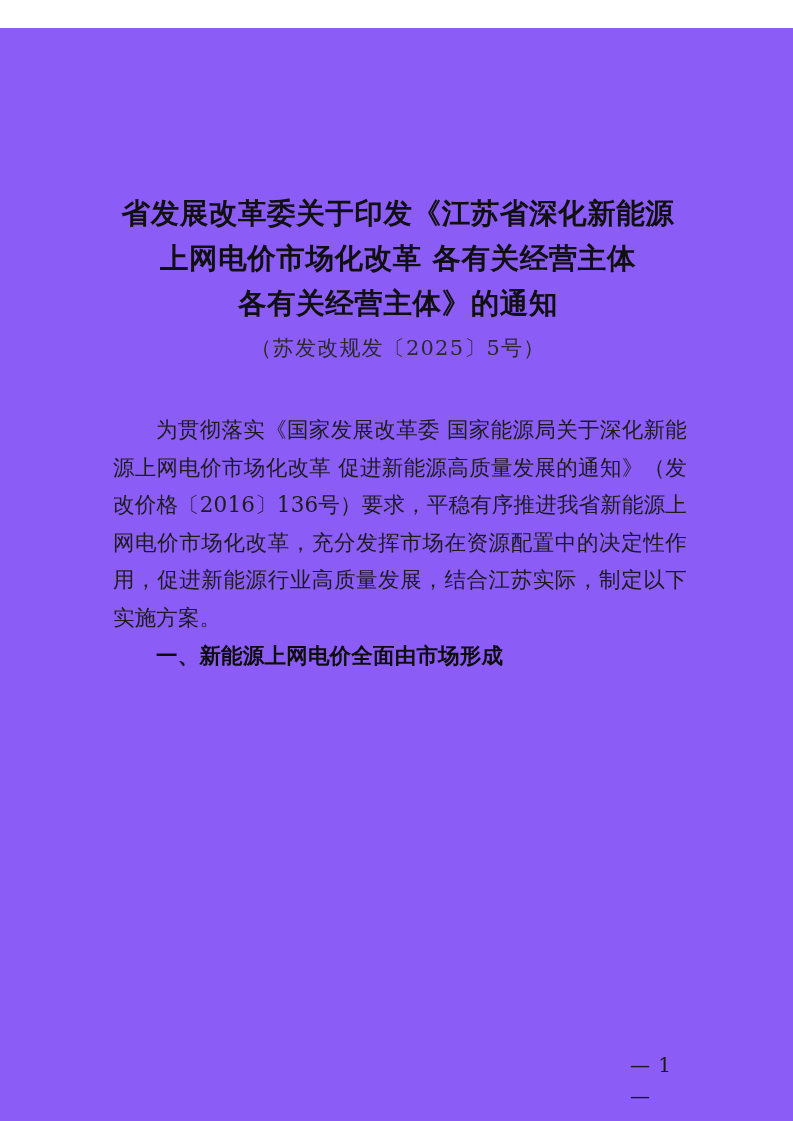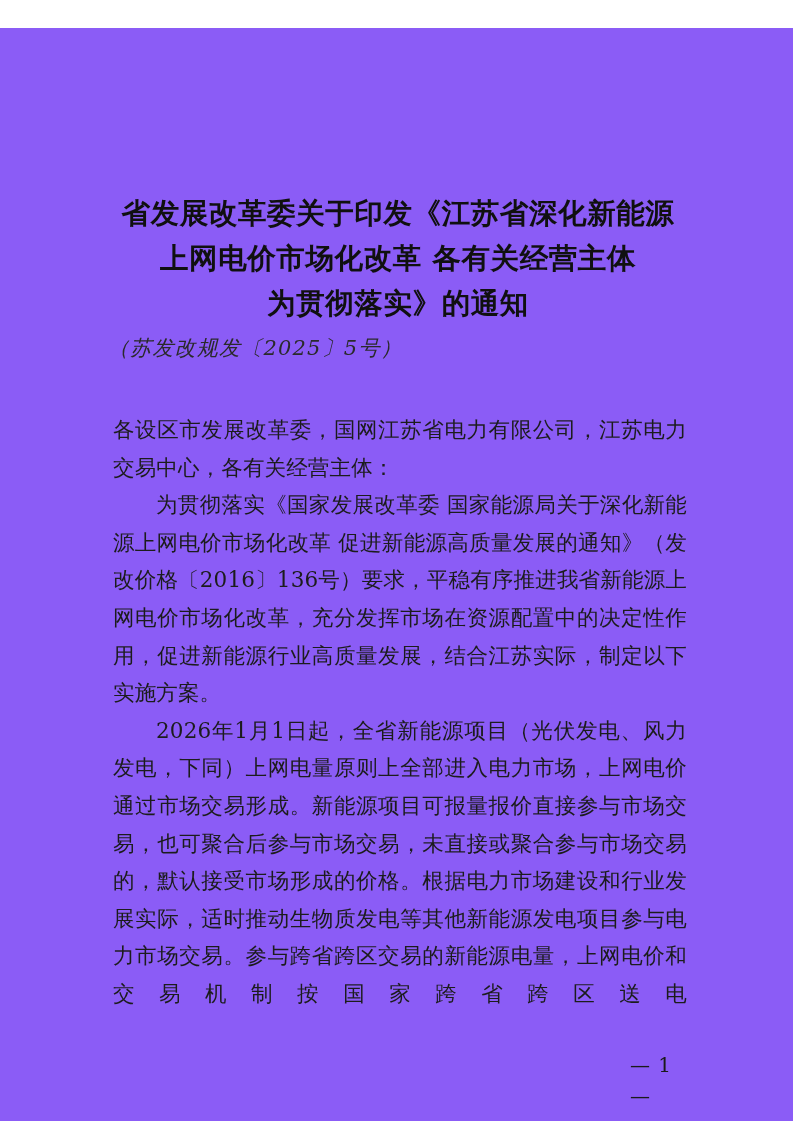--- a/index.html
+++ b/index.html
@@ -42,26 +42,25 @@
     color: #101010;
     white-space: nowrap;
   }
 
   
   .doc-number {
     position: absolute;
     left: 108px;
     top: 303px;
     width: 580px;
-    text-align: left;
+    text-align: center;
     font-size: 21px;
     line-height: 34px;
     letter-spacing: 1.2px;
     color: #2a2a2a;
-    font-style: italic;
   }
 
   
   .body-block {
     position: absolute;
     left: 113px;
     top: 383px;
     width: 574px;
   }
   .para {
@@ -113,28 +112,27 @@
   }
 </style>
 </head>
 <body>
 
 <div class="page">
 
   <div class="title-block">
     <div class="title-line">省发展改革委关于印发《江苏省深化新能源</div>
     <div class="title-line">上网电价市场化改革  各有关经营主体</div>
-    <div class="title-line">为贯彻落实》的通知</div>
+    <div class="title-line">各有关经营主体》的通知</div>
   </div>
 
   <div class="doc-number">（苏发改规发〔2025〕5号）</div>
 
   <div class="body-block">
-    <p class="para">各设区市发展改革委，国网江苏省电力有限公司，江苏电力交易中心，各有关经营主体：</p>
     <p class="para indent">为贯彻落实《国家发展改革委  国家能源局关于深化新能源上网电价市场化改革  促进新能源高质量发展的通知》（发改价格〔2016〕136号）要求，平稳有序推进我省新能源上网电价市场化改革，充分发挥市场在资源配置中的决定性作用，促进新能源行业高质量发展，结合江苏实际，制定以下实施方案。</p>
-    <p class="para indent cut">2026年1月1日起，全省新能源项目（光伏发电、风力发电，下同）上网电量原则上全部进入电力市场，上网电价通过市场交易形成。新能源项目可报量报价直接参与市场交易，也可聚合后参与市场交易，未直接或聚合参与市场交易的，默认接受市场形成的价格。根据电力市场建设和行业发展实际，适时推动生物质发电等其他新能源发电项目参与电力市场交易。参与跨省跨区交易的新能源电量，上网电价和交易机制按国家跨省跨区送电</p>
+    <p class="para heading">一、新能源上网电价全面由市场形成</p>
   </div>
 
   <div class="page-number">
     <span class="pn-wrap">— 1 —</span>
   </div>
 
 </div>
 
 </body></html>

